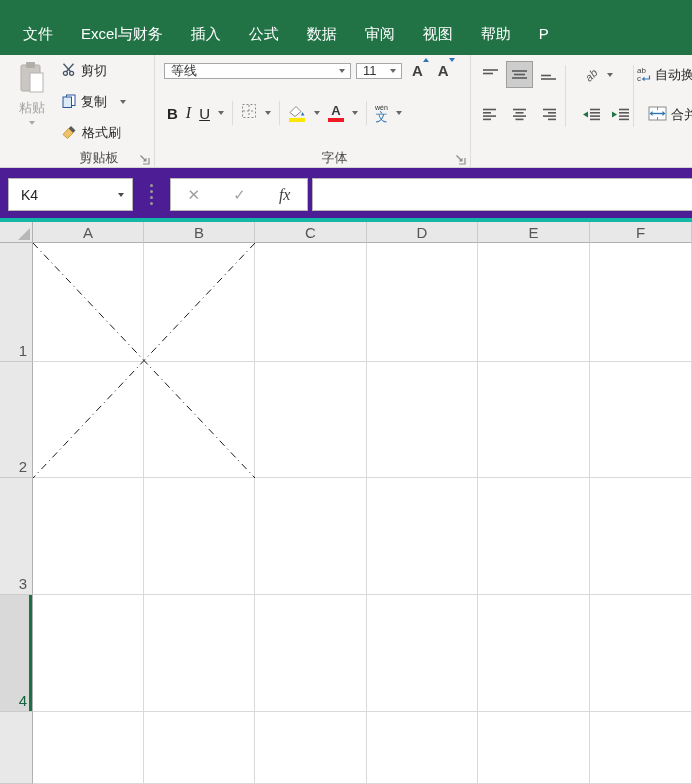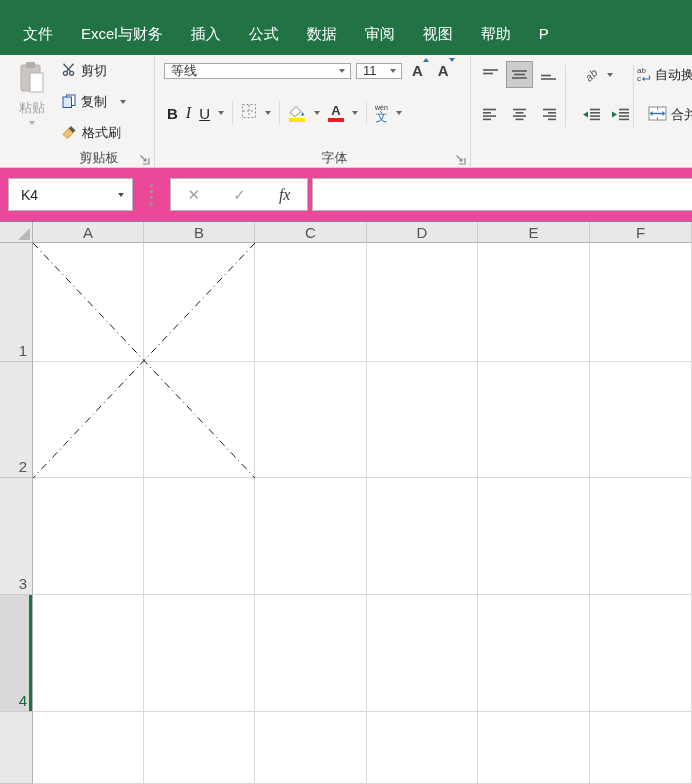--- a/index.html
+++ b/index.html
@@ -61,21 +61,21 @@
   .al-row.r2 { top:46px; left:6px; }
   .albtn { width:27px; height:27px; display:flex; align-items:center; justify-content:center; }
   .albtn.sel { background:#cdcdcd; border:1px solid #9e9e9e; }
   .al-sep { width:1px; height:62px; background:#dcdcdc; position:absolute; top:10px; }
   .orient { font-size:11px; font-style:italic; color:#595959; transform:rotate(-45deg); display:inline-block; }
   .bigrow { display:flex; align-items:center; gap:4px; font-size:13px; color:#262626; white-space:nowrap; }
   .wrapstack { display:flex; flex-direction:column; align-items:flex-start; line-height:1; }
   .wrapstack .t { font-size:8px; color:#444; }
 
   
-  .fbar { height:54px; background:#ec4899; border-bottom:1px solid #14b8a6; position:relative; }
+  .fbar { height:54px; background:#4c1d95; border-bottom:4px solid #14b8a6; position:relative; }
   .namebox { position:absolute; left:8px; top:10px; width:125px; height:33px; background:#fff; border:1px solid #b9b7b5; display:flex; align-items:center; }
   .namebox .val { flex:1; padding-left:12px; font-size:14px; color:#222; }
   .namebox .dd { margin-right:8px; border-top-color:#4a4a4a; }
   .fhandle { position:absolute; left:150px; top:16px; display:flex; flex-direction:column; gap:3px; }
   .fhandle i { width:3px; height:3px; background:#9a9a9a; border-radius:50%; }
   .fxpanel { position:absolute; left:170px; top:10px; width:138px; height:33px; background:#fff; border:1px solid #b9b7b5; display:flex; align-items:center; justify-content:space-around; }
   .fx-x, .fx-ck { font-size:15px; color:#a0a0a0; }
   .fx-fx { font-family:"Liberation Serif", serif; font-style:italic; font-size:16px; color:#3f3f3f; }
   .finput { position:absolute; left:312px; top:10px; width:380px; height:33px; background:#fff; border:1px solid #b9b7b5; border-right:none; font-size:13px; padding-left:6px; outline:none; }
 

